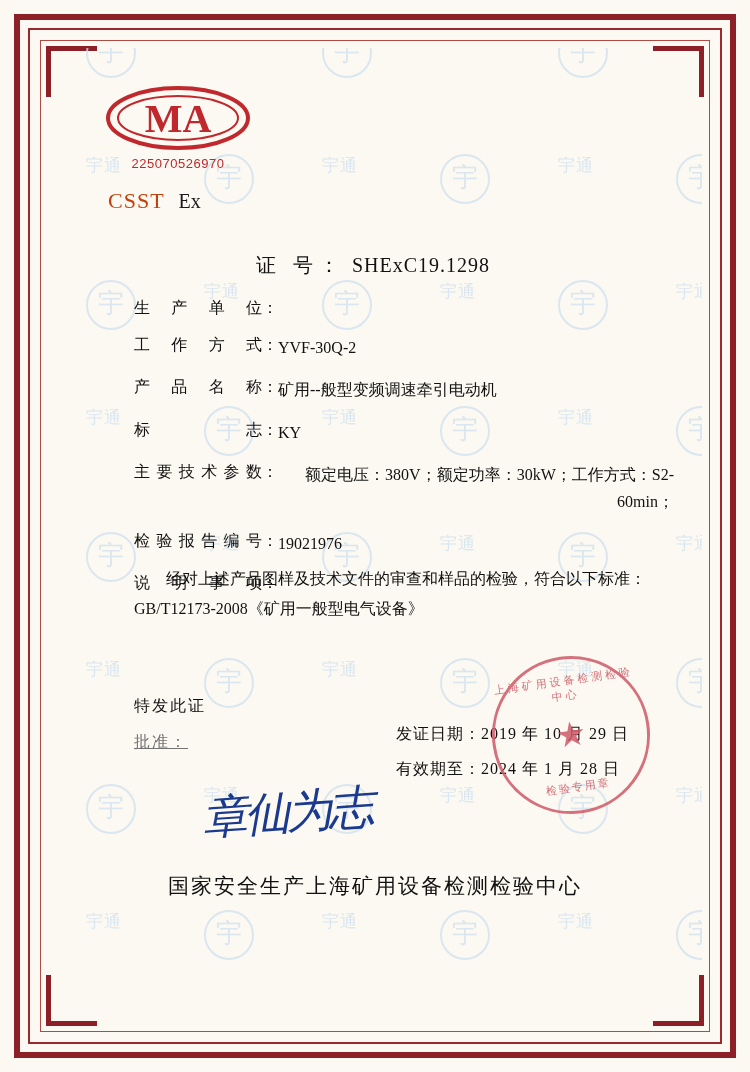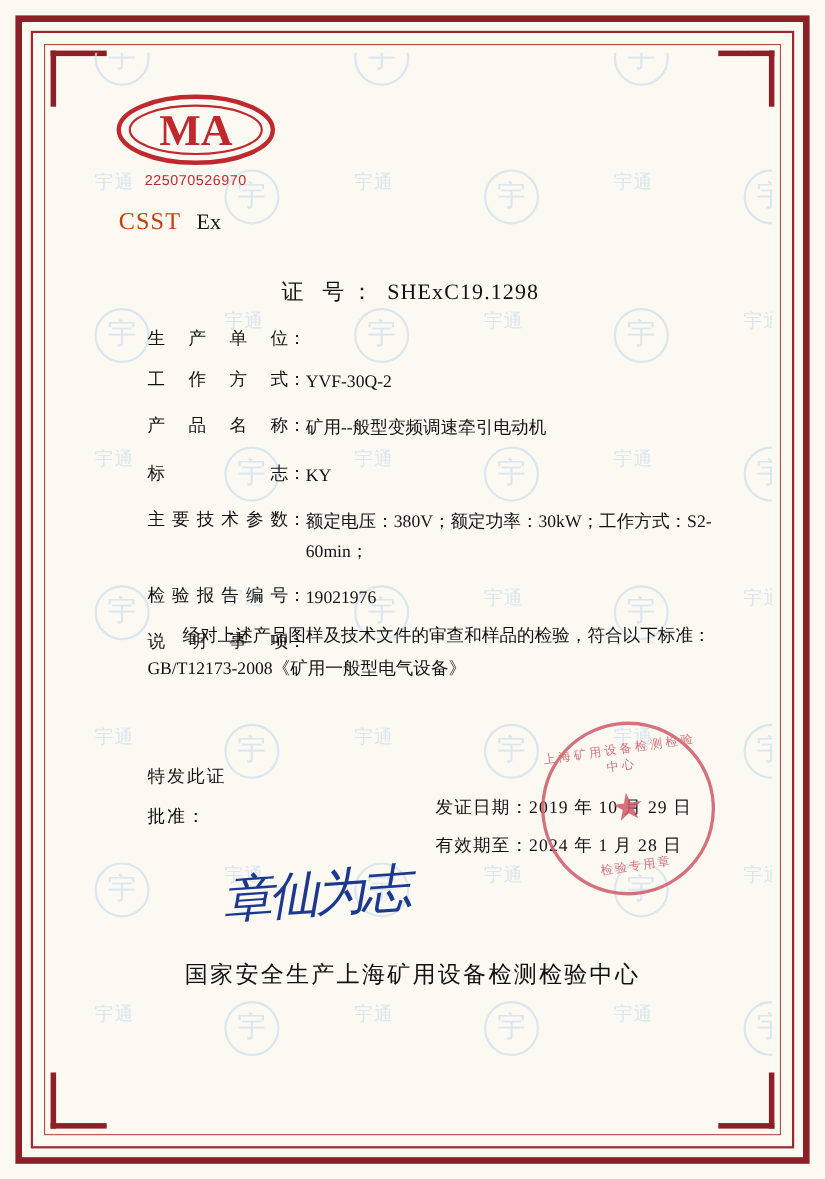--- a/index.html
+++ b/index.html
@@ -184,20 +184,21 @@
     width: 16px;
     flex: 0 0 16px;
     text-align: center;
   }
   .field .f-value {
     flex: 1 1 auto;
     line-height: 1.65;
   }
   .field .f-value .sub {
     display: block;
+    text-align: right;
   }
 
   
   .para {
     position: absolute;
     left: 78px;
     right: 40px;
     top: 508px;
     font-size: 16px;
     color: #111;
@@ -212,22 +213,23 @@
     top: 640px;
     font-size: 16px;
     color: #111;
     letter-spacing: 2px;
   }
   .approve-line {
     position: absolute;
     left: 78px;
     top: 676px;
     font-size: 16px;
-    color: #000000;
+    color: #737373;
     letter-spacing: 2px;
+    text-decoration: underline;
   }
   .dates {
     position: absolute;
     left: 340px;
     top: 668px;
     font-size: 16px;
     color: #111;
   }
   .dates div { margin-bottom: 14px; letter-spacing: 1px; }
 

